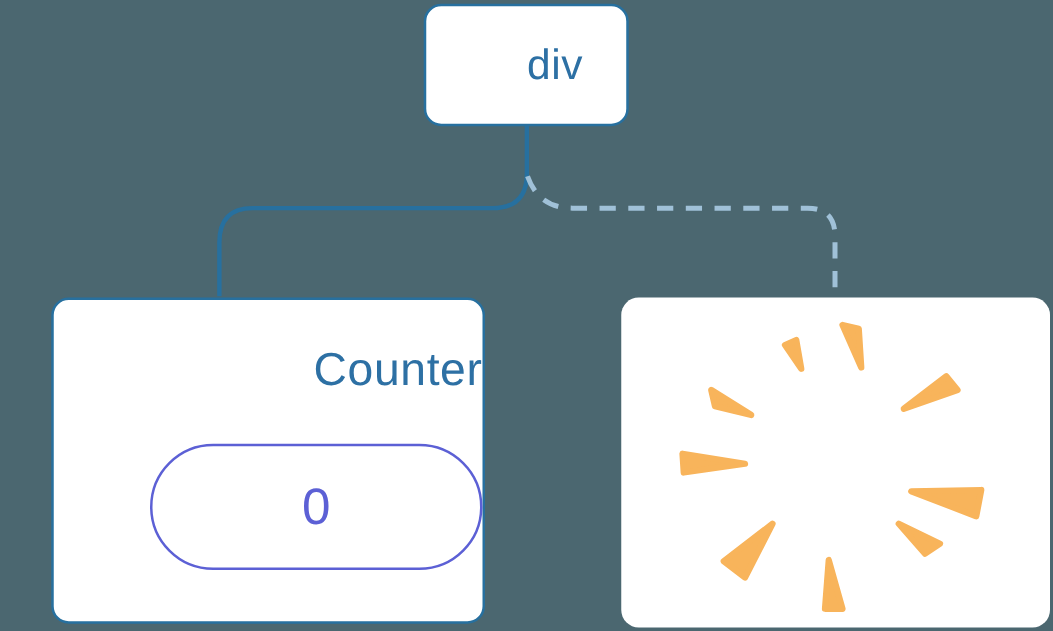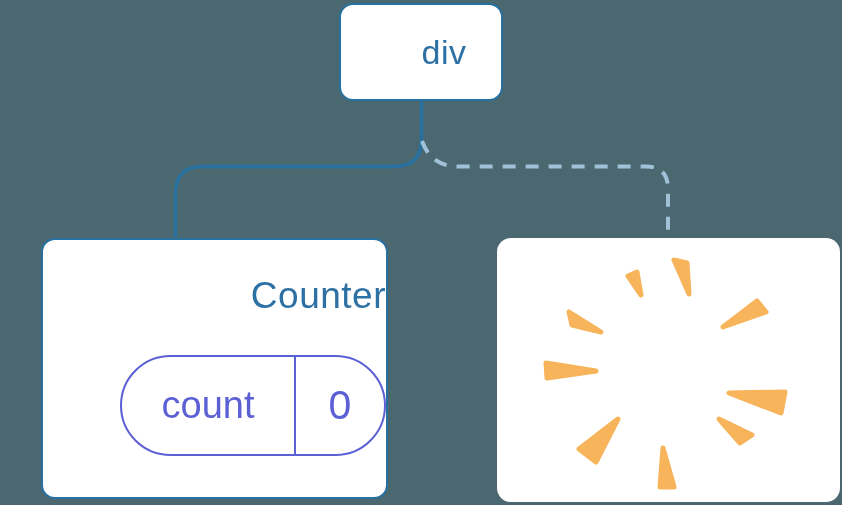--- a/index.html
+++ b/index.html
@@ -127,21 +127,20 @@
 
 <div class="stage">
 
   <div class="node-root">
     <span class="node-label">div</span>
   </div>
 
   <div class="card card-counter">
     <div class="card-title">Counter</div>
     <div class="state-pill">
-      <span class="pill-key">count</span>
       <span class="pill-value">0</span>
     </div>
   </div>
 
   <div class="card card-removed"></div>
 
   <svg class="overlay" width="842" height="505" viewBox="0 0 842 505">
     <path class="edge-solid" d="M421.5,100 L421.5,139 Q421.5,166.5 394,166.5 L202,166.5 Q175.5,166.5 175.5,194 L175.5,237"></path>
     <path class="edge-dashed" d="M422,141 Q431,166.5 458,166.5 L646,166.5 Q668,166.5 668,189 L668,237"></path>
     <g>

